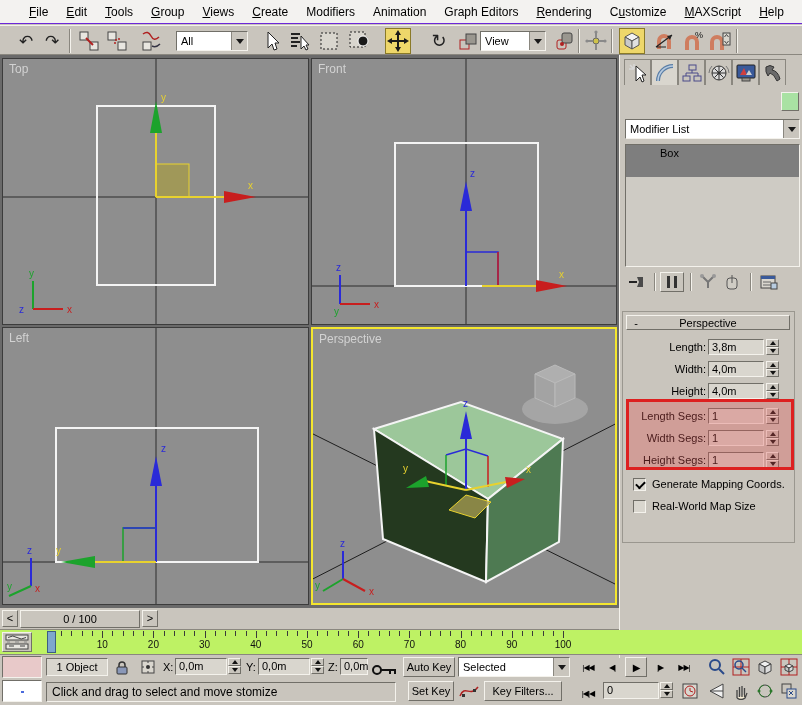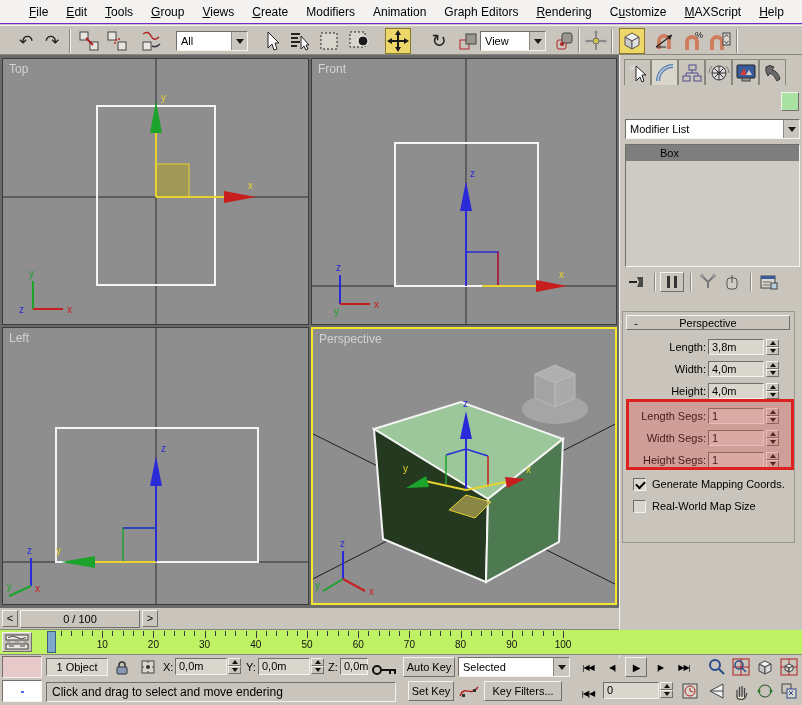--- a/index.html
+++ b/index.html
@@ -34,21 +34,21 @@
   #vp-persp { border:2px solid #f4e62e; }
 
   
   #cmdpanel { position:absolute; left:619px; top:55px; width:183px; height:603px; background:#c9c5bd; border-left:1px solid #f4f2ec; }
   .ctab { position:absolute; top:4px; width:27px; height:26px; background:#c9c5bd; border:1px solid #8a877f; border-bottom:none; display:flex; align-items:center; justify-content:center; }
   .ctab.active { background:#d9d6ce; }
   #objname { left:5px; top:38px; width:152px; height:18px; line-height:16px; padding-left:4px; font-size:11px; }
   #objcolor { left:161px; top:37px; width:18px; height:19px; }
   #modlist { left:5px; top:64px; width:175px; }
   #stackbox { left:5px; top:89px; width:175px; height:123px; background:#cecbc4; }
-  .stackrow { height:16px; line-height:16px; padding-left:34px; font-size:11px; }
+  .stackrow { height:32px; line-height:16px; padding-left:34px; font-size:11px; }
   .stackrow.sel { background:#7e7e7e; color:#000; }
   .stkbtn { position:absolute; top:217px; width:24px; height:20px; display:flex; align-items:center; justify-content:center; }
   .stksep { position:absolute; top:218px; width:2px; height:18px; border-left:1px solid #8a877f; border-right:1px solid #f4f2ec; }
   #rollout { left:2px; top:256px; width:173px; height:232px; border:1px solid #9a978f; background:#c9c5bd; }
   #rollout-header { position:absolute; left:3px; top:3px; width:164px; height:15px; display:flex; align-items:center; font-size:11px; }
   #rollout-header .dash { width:18px; text-align:center; }
   #rollout-header .rtitle { flex:1; text-align:center; margin-right:18px; }
   .prow { position:absolute; left:0; width:173px; height:16px; }
   .plabel { position:absolute; right:90px; top:2px; font-size:11px; white-space:nowrap; }
   .pfield { position:absolute; left:85px; top:0; width:56px; height:16px; line-height:14px; padding-left:3px; font-size:11px; }
@@ -707,21 +707,21 @@
         <line x1="1" y1="9" x2="17" y2="9" stroke="#b02020"></line>
         <polygon points="5,8 9,6 13,8 9,10" fill="#f0f0f0" stroke="#444"></polygon>
         <polygon points="5,8 9,10 9,14 5,12" fill="#c4c4c4" stroke="#444"></polygon>
         <polygon points="13,8 9,10 9,14 13,12" fill="#dcdcdc" stroke="#444"></polygon>
       </svg>
   </div>
 
   <div id="listener-white" class="abs sunken">
       <i></i>
     </div>
-  <div id="prompt" class="abs sunken">Click and drag to select and move endering</div>
+  <div id="prompt" class="abs sunken">Click and drag to select and move stomize</div>
   <div class="abs raised btn" style="left:408px;top:681px;width:46px;height:20px">Set Key</div>
   <div class="abs btn" style="left:458px;top:681px;width:22px;height:20px">
     <svg width="20" height="16">
         <path d="M1 13 C6 1, 11 15, 19 4" stroke="#b02020" stroke-width="1.5" fill="none"></path>
         <rect x="3" y="11" width="3" height="3" fill="#333"></rect>
         <rect x="14" y="6" width="3" height="3" fill="#333"></rect>
       </svg>
   </div>
   <div class="abs raised btn" style="left:484px;top:681px;width:78px;height:20px">Key Filters...</div>
   <div class="pbtn" style="left:577px;top:683px">|◀|◀</div>

